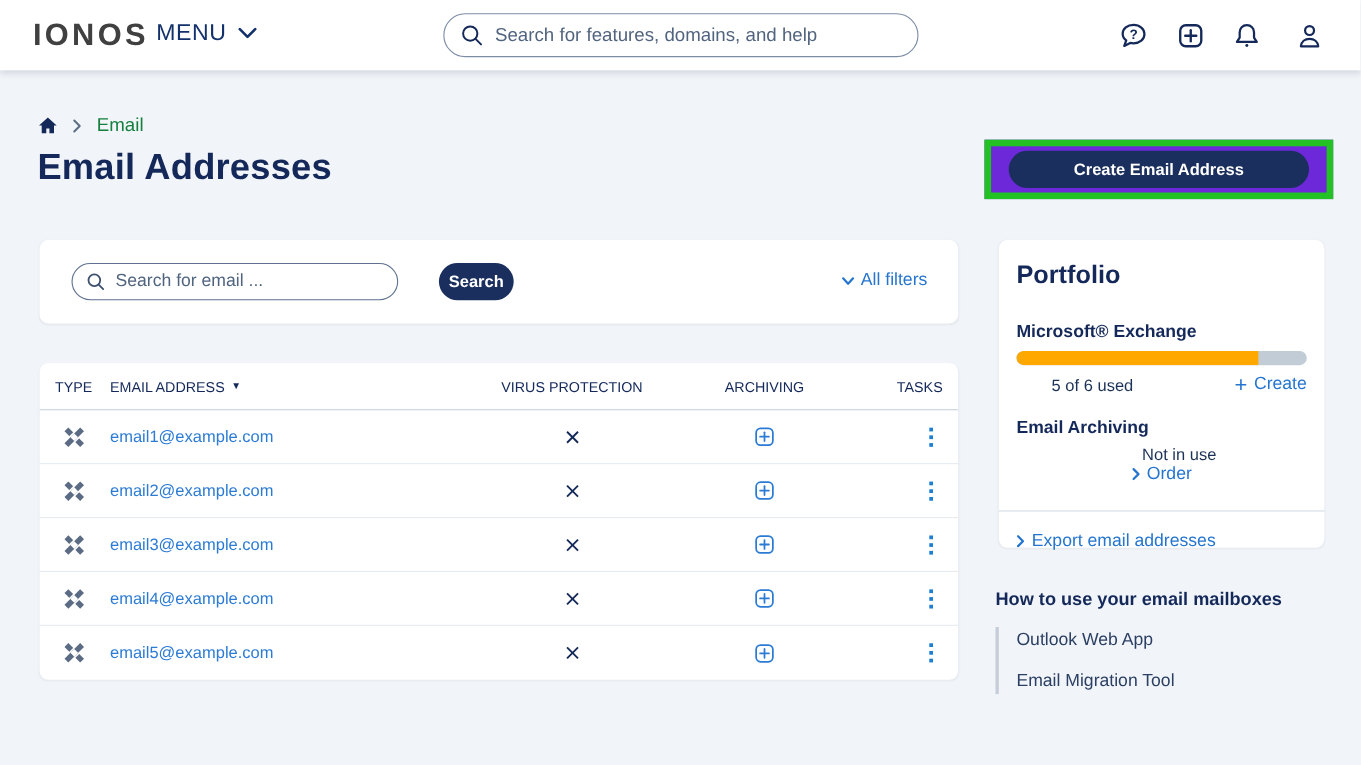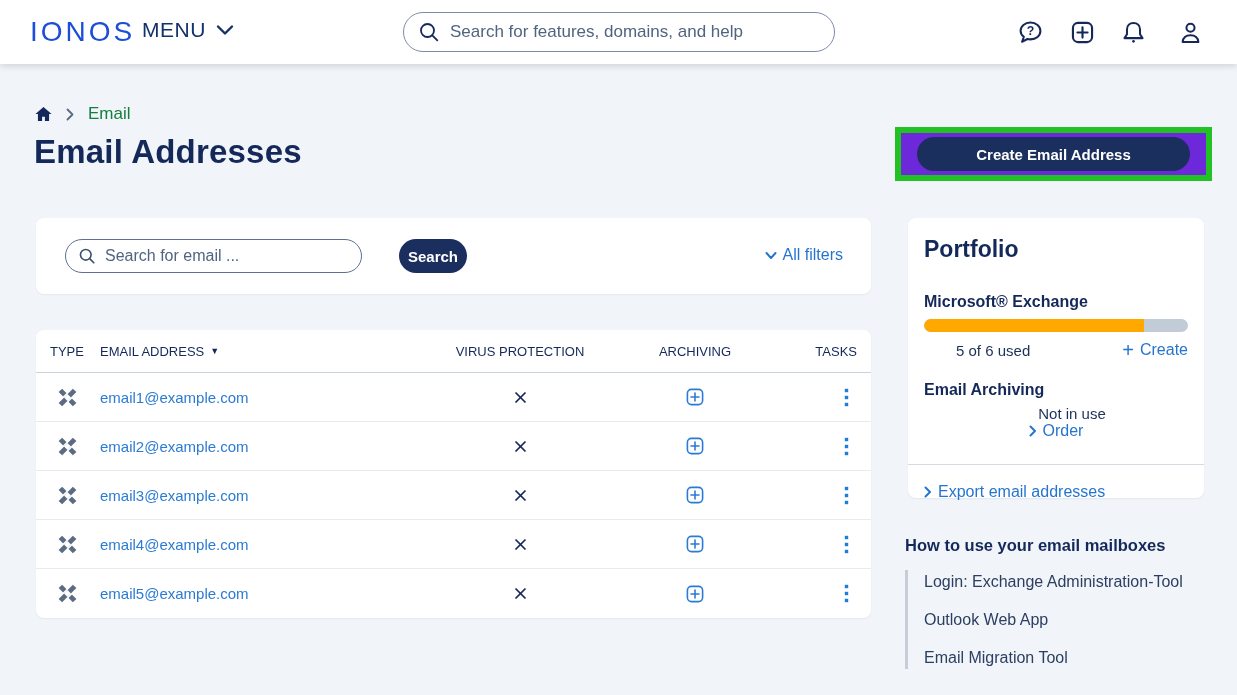--- a/index.html
+++ b/index.html
@@ -10,21 +10,21 @@
   }
 
   
   .topbar {
     position:absolute; top:0; left:0; width:1237px; height:64px;
     background:#ffffff; box-shadow:0 2px 6px rgba(50,70,100,.18);
     display:flex; align-items:center; z-index:5;
   }
   .logo {
     position:absolute; left:30px; top:16px;
-    font-size:28px; font-weight:normal; letter-spacing:3px; color:#1d4ed8;
+    font-size:28px; font-weight:bold; letter-spacing:3px; color:#404040;
   }
   .menu-btn {
     position:absolute; left:142px; top:18px; display:flex; align-items:center; gap:10px;
     font-size:21px; color:#13316b; letter-spacing:.5px; cursor:pointer;
   }
   .global-search {
     position:absolute; left:403px; top:12px; width:432px; height:40px;
     border:1px solid #7d8ca6; border-radius:20px; background:#fff;
     display:flex; align-items:center; padding:0 14px; gap:10px;
   }
@@ -489,17 +489,16 @@
           </svg>
       </span>
       <span>Export email addresses</span>
     </span>
   </div>
 </aside>
 
 <section class="howto">
   <div class="howto-title">How to use your email mailboxes</div>
   <div class="howto-list">
-    <div class="howto-link">Login: Exchange Administration-Tool</div>
     <div class="howto-link">Outlook Web App</div>
     <div class="howto-link">Email Migration Tool</div>
   </div>
 </section>
 
 </body></html>

